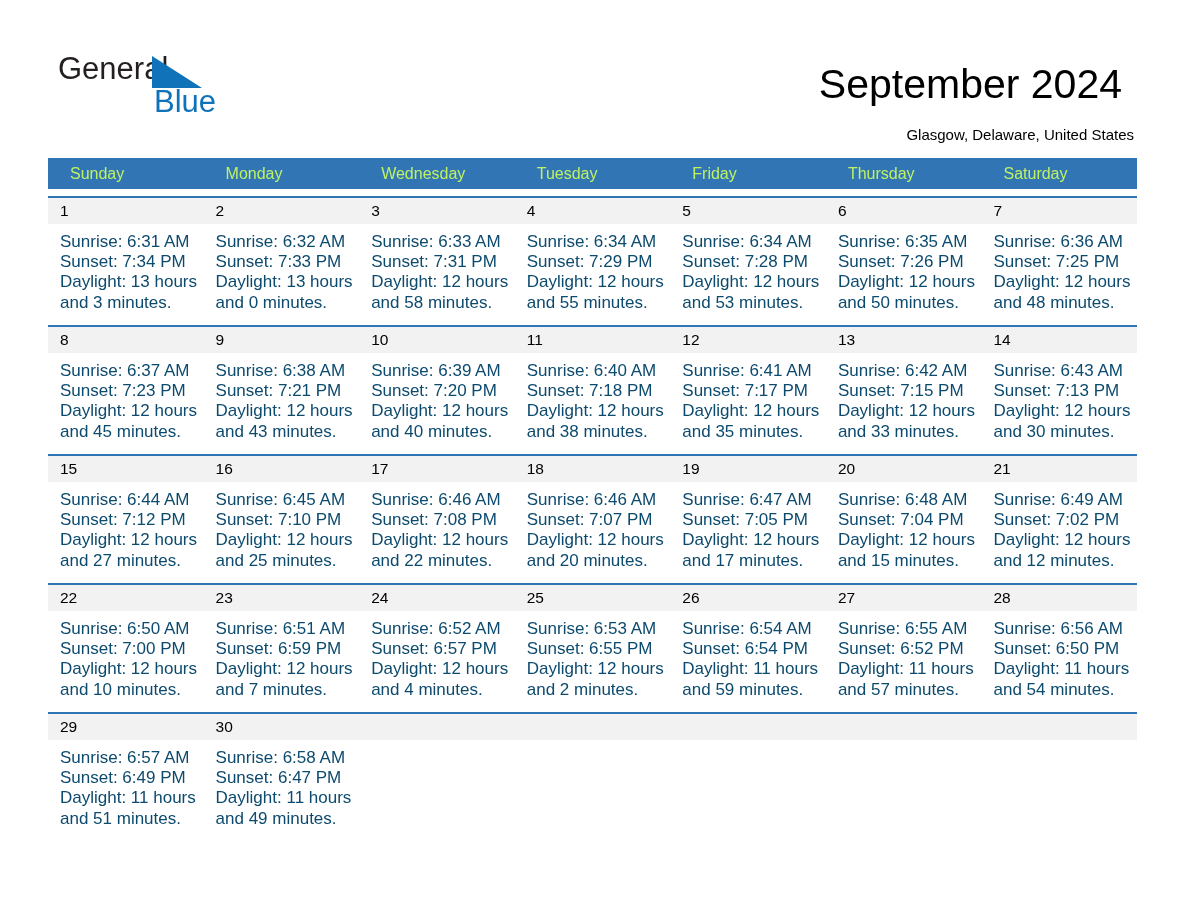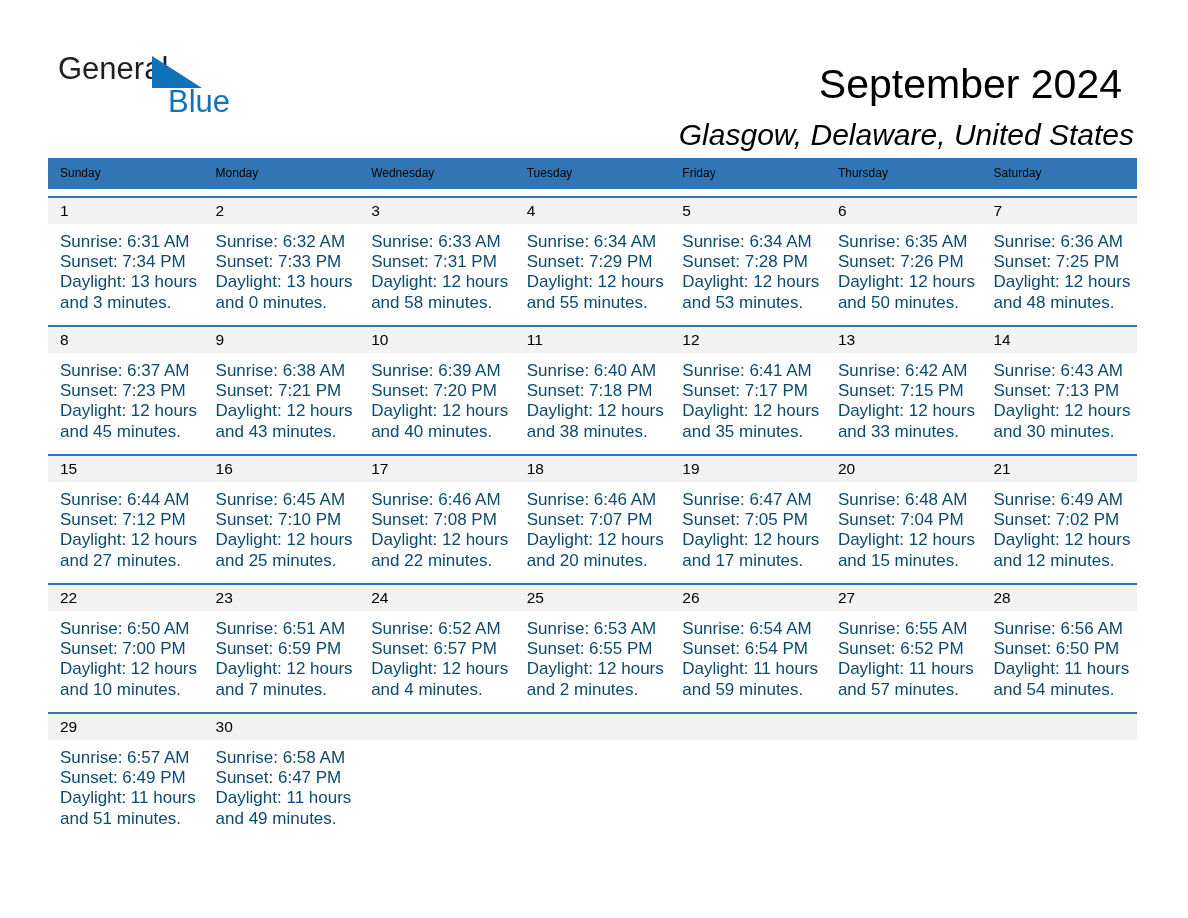--- a/index.html
+++ b/index.html
@@ -47,21 +47,21 @@
   }
   .brand-tri {
     position: absolute;
     left: 94px;
     top: 4px;
     width: 50px;
     height: 32px;
   }
   .brand-line2 {
     position: absolute;
-    left: 110px;
+    left: 96px;
     top: 33px;
     font-size: 31px;
     line-height: 34px;
     color: #1072b8;
     white-space: nowrap;
     font-family: "Liberation Sans", sans-serif;
   }
 
   .title-wrap {
     position: absolute;
@@ -71,47 +71,46 @@
   }
   .month-title {
     font-size: 41px;
     line-height: 48px;
     font-weight: normal;
     color: #000000;
     margin: 12px;
     white-space: nowrap;
   }
   .location {
-    font-size: 30px;
+    font-size: 15px;
     line-height: 30px;
     font-weight: normal;
     color: #000000;
     margin: 9px 0 16px 0;
     white-space: nowrap;
-    font-style: italic;
   }
 
   
   .calendar {
     position: absolute;
     left: 48px;
     top: 158px;
     width: 1089px;
   }
   .dow-row {
     display: flex;
     background: #3175b4;
     height: 31px;
   }
   .dow {
     flex: 1 1 0;
-    color: #000000;
-    font-size: 12px;
+    color: #bef264;
+    font-size: 16px;
     line-height: 31px;
-    padding-left: 12px;
+    padding-left: 22px;
     box-sizing: border-box;
     white-space: nowrap;
   }
   .week {
     display: flex;
     border-top: 2px solid #3175b4;
     margin-top: 7px;
   }
   .week:first-of-type {
     margin-top: 0;

